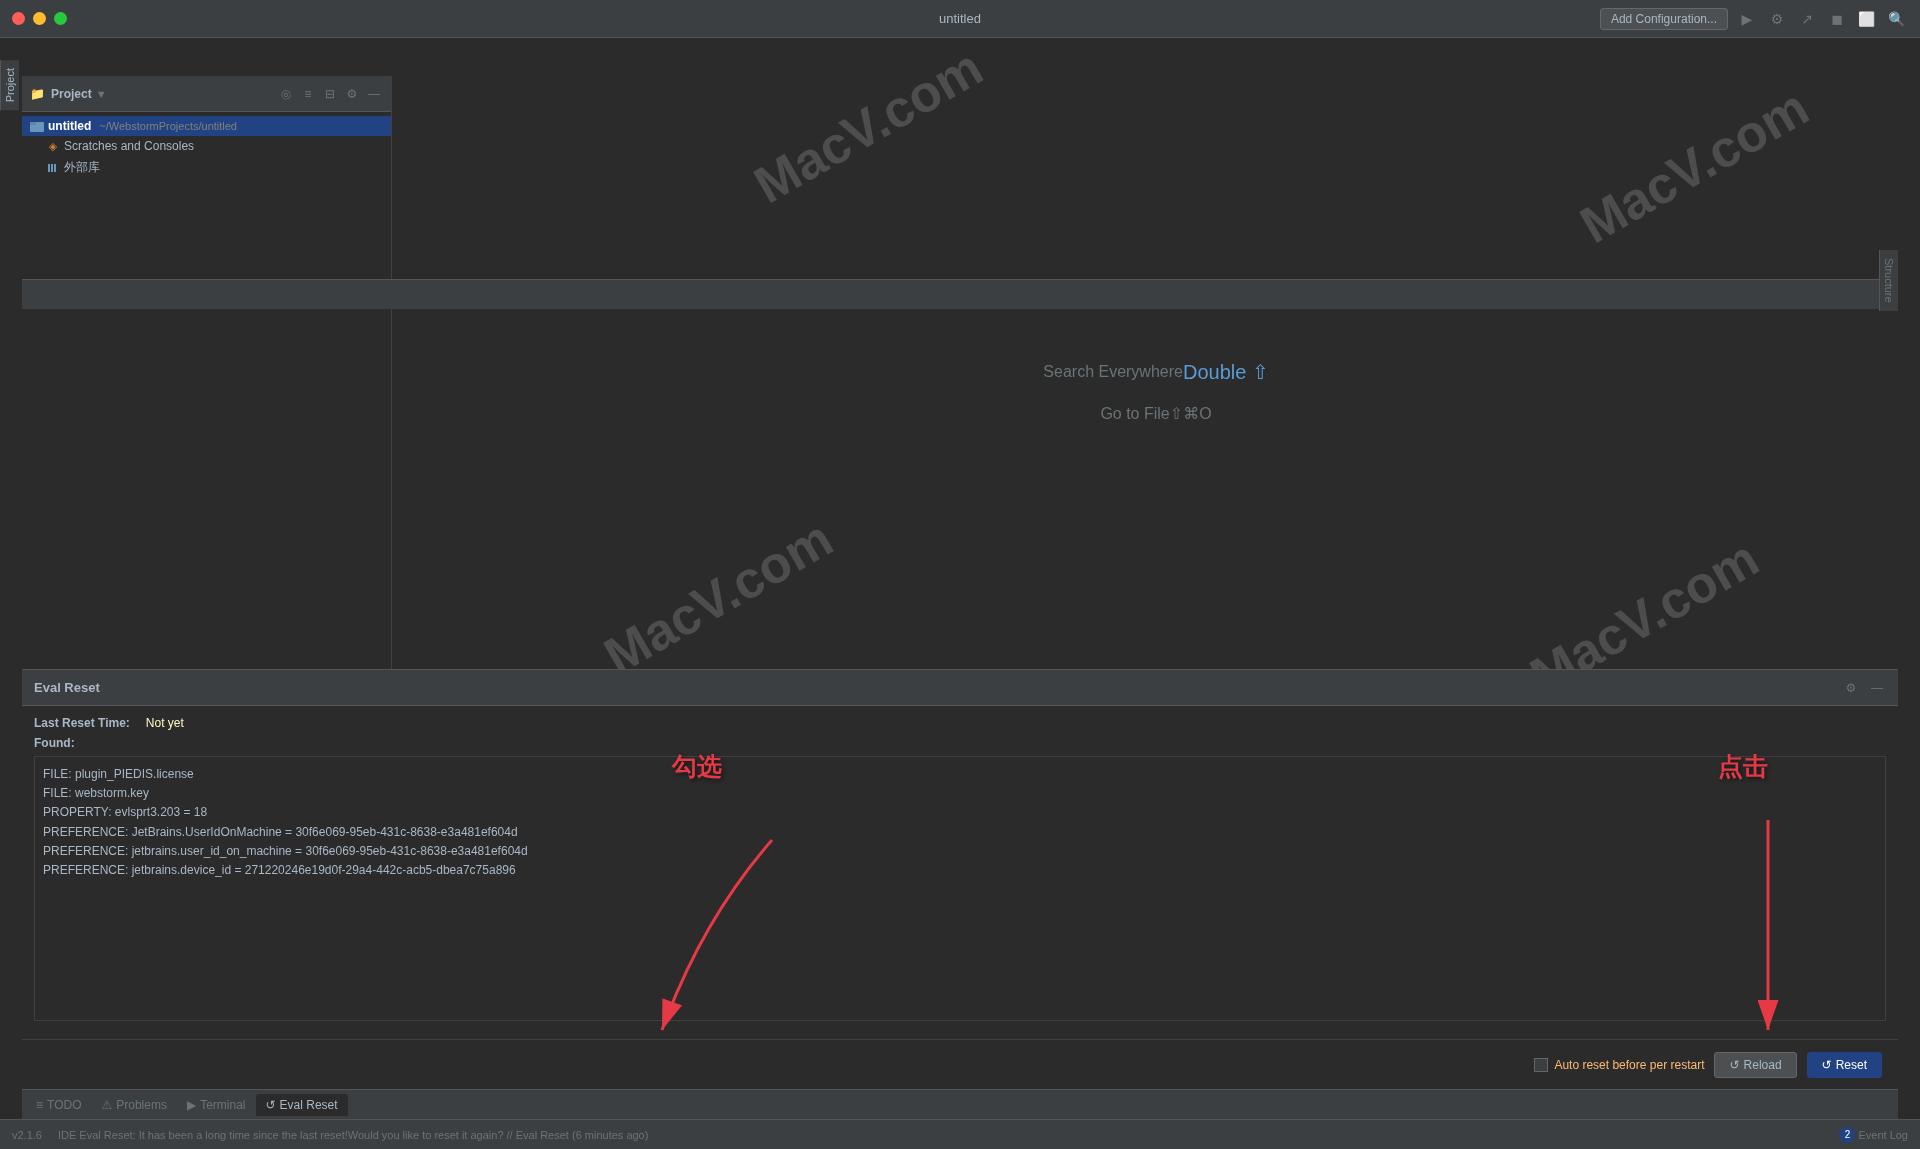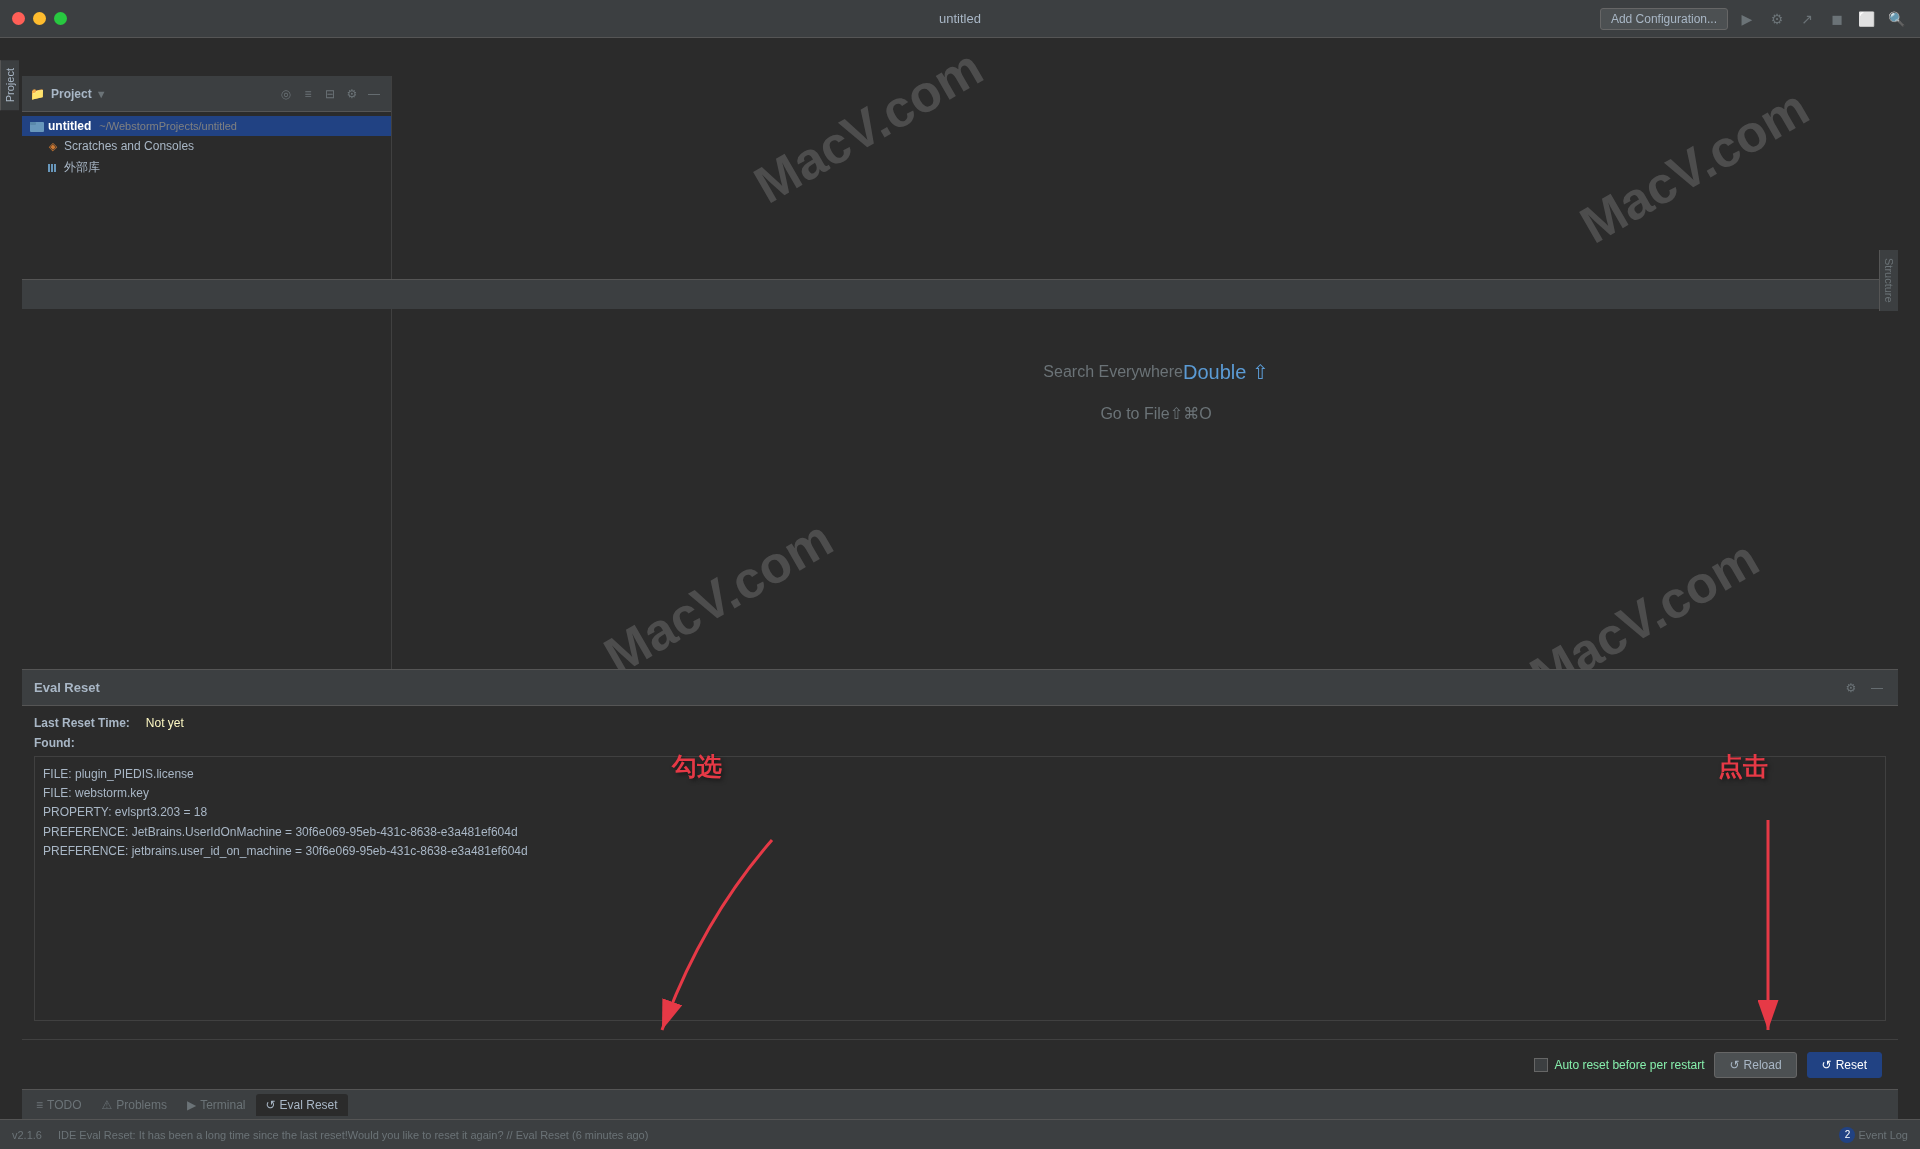--- a/index.html
+++ b/index.html
@@ -253,21 +253,21 @@
       justify-content: flex-end;
       padding: 0 16px;
       gap: 10px;
       background: #2b2b2b;
       border-top: 1px solid #404040;
     }
     .checkbox-label {
       display: flex;
       gap: 6px;
       font-size: 12px;
-      color: #86efac;
+      color: #fdba74;
       cursor: pointer;
     }
     .checkbox-box {
       width: 14px;
       height: 14px;
       border: 1px solid #666;
       background: #3c3f41;
       display: flex;
       align-items: center;
       justify-content: center;
@@ -471,20 +471,21 @@
     <div class="info-row">
       <span class="info-label">Found:</span>
     </div>
     <div class="log-area">
 
         <div class="log-line">FILE: plugin_PIEDIS.license</div>
         <div class="log-line">FILE: webstorm.key</div>
         <div class="log-line">PROPERTY: evlsprt3.203 = 18</div>
         <div class="log-line">PREFERENCE: JetBrains.UserIdOnMachine = 30f6e069-95eb-431c-8638-e3a481ef604d</div>
         <div class="log-line">PREFERENCE: jetbrains.user_id_on_machine = 30f6e069-95eb-431c-8638-e3a481ef604d</div>
+        <div class="log-line">PREFERENCE: jetbrains.device_id = 271220246e19d0f-29a4-442c-acb5-dbea7c75a896</div>
       </div>
   </div>
 
   <div style="position:absolute; left: 650px; top: 80px; pointer-events:none; z-index:20;">
     <div class="annotation-text-cn">勾选</div>
   </div>
   <div style="position:absolute; right: 130px; top: 80px; pointer-events:none; z-index:20;">
     <div class="annotation-text-cn">点击</div>
   </div>
 

